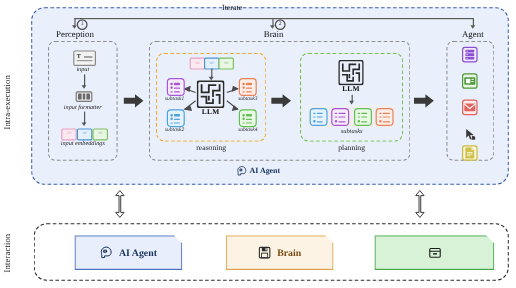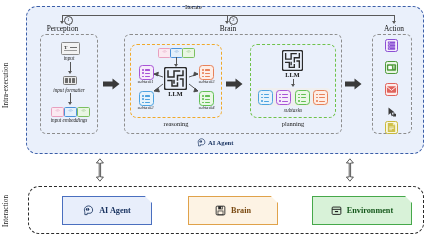--- a/index.html
+++ b/index.html
@@ -165,21 +165,21 @@
 
   <div class="tick" style="left:227px;top:15px;height:7px;"></div>
   <div class="arrowhead-d" style="left:224.6px;top:21px;"></div>
   <div class="circnum" style="left:229px;top:16px;">2</div>
 
   <div class="tick" style="left:394px;top:15px;height:7px;"></div>
   <div class="arrowhead-d" style="left:391.6px;top:21px;"></div>
 
   <div class="coltitle" style="left:40px;top:24px;width:45px;">Perception</div>
   <div class="coltitle" style="left:208px;top:24px;width:40px;">Brain</div>
-  <div class="coltitle" style="left:374px;top:24px;width:40px;">Action</div>
+  <div class="coltitle" style="left:374px;top:24px;width:40px;">Agent</div>
 
   <div class="colbox" style="left:40px;top:34px;width:58px;height:100px;">
 
     <div class="chip-input" style="left:20px;top:7px;">
       <div class="t">T</div>
       <div class="l1"></div>
       <div class="l2"></div>
     </div>
     <div class="ptxt" style="top:20px;">input</div>
     <div class="vconn" style="left:28.5px;top:27px;height:10px;"></div>
@@ -443,16 +443,15 @@
   </div>
 
   <div class="card" style="left:312px;top:196px;width:100px;background:#d8f2d8;
        clip-path:polygon(0 0, 93% 0, 100% 24%, 100% 100%, 0 100%);
        border:1.1px solid #46a84a;">
     <svg width="11" height="11" viewBox="0 0 24 24">
       <rect x="2.5" y="4.5" width="19" height="16" rx="2" fill="none" stroke="#1b1b1b" stroke-width="2"></rect>
       <line x1="2.5" y1="9.5" x2="21.5" y2="9.5" stroke="#1b1b1b" stroke-width="2"></line>
       <rect x="8.5" y="13" width="7" height="2.6" fill="#1b1b1b"></rect>
     </svg>
-    <span class="lbl" style="color:#14571a;">Environment</span>
   </div>
 
 </div>
 
 </body></html>

